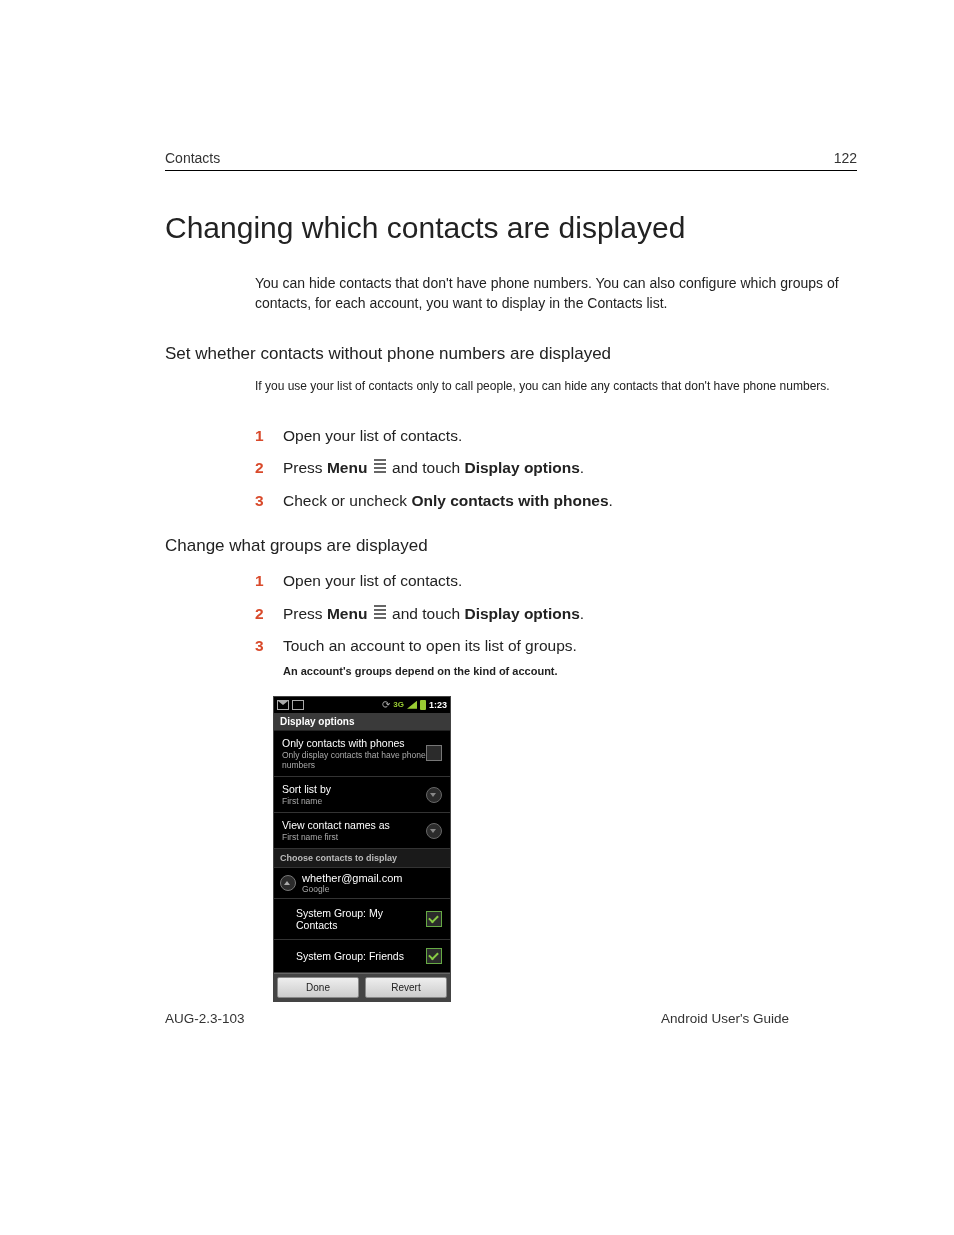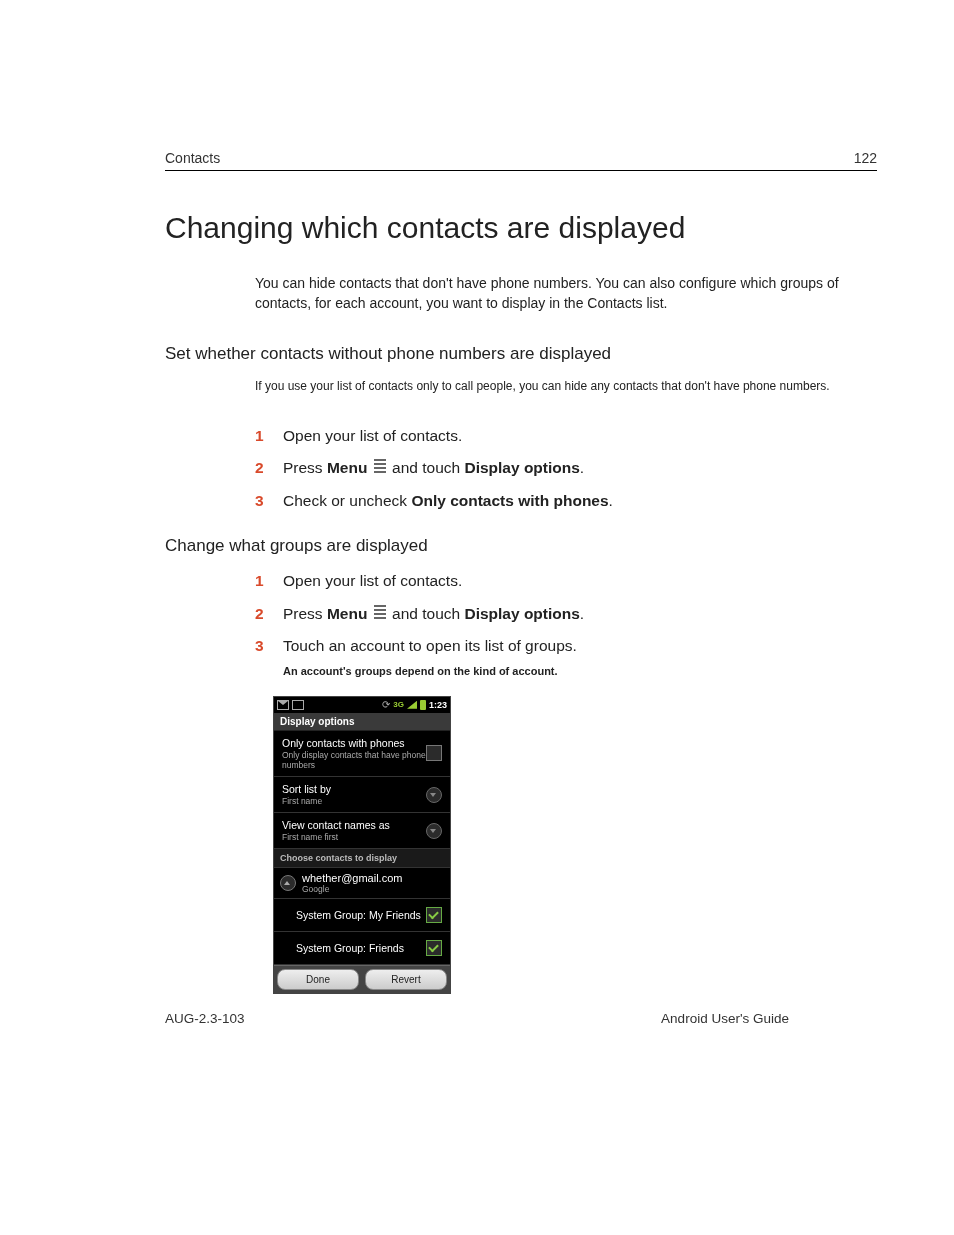--- a/index.html
+++ b/index.html
@@ -6,21 +6,21 @@
     margin: 0;
     padding: 0;
     background: #fff;
     font-family: Arial, Helvetica, sans-serif;
     color: #222;
   }
   .page {
     width: 954px;
     height: 1192px;
     box-sizing: border-box;
-    padding: 150px 77px 0 165px;
+    padding: 150px 97px 0 165px;
     position: relative;
   }
   .running-header {
     display: flex;
     justify-content: space-between;
     font-size: 14px;
     color: #333;
     border-bottom: 1px solid #000;
     padding-bottom: 4px;
     margin-bottom: 40px;
@@ -217,21 +217,21 @@
   }
   .btnbar .btn {
     flex:1;
     text-align:center;
     font-size:10px;
     color:#222;
     background: linear-gradient(#eee,#ccc);
     border:1px solid #888;
     margin:3px;
     padding:4px 0;
-    border-radius:8px;
+    border-radius:2px;
   }
 </style>
 </head>
 <body>
 
 <div class="page">
 
   <div class="running-header">
     <span>Contacts</span>
     <span>122</span>
@@ -325,21 +325,21 @@
 
     <div class="acct-row">
       <div class="expander"></div>
       <div>
         <div class="acct-name">whether@gmail.com</div>
         <div class="acct-type">Google</div>
       </div>
     </div>
 
     <div class="group-row">
-      <span class="gname">System Group: My Friends</span>
+      <span class="gname">System Group: My Contacts</span>
       <span class="chk-on"></span>
     </div>
     <div class="group-row">
       <span class="gname">System Group: Friends</span>
       <span class="chk-on"></span>
     </div>
 
     <div class="btnbar">
       <div class="btn">Done</div>
       <div class="btn">Revert</div>

